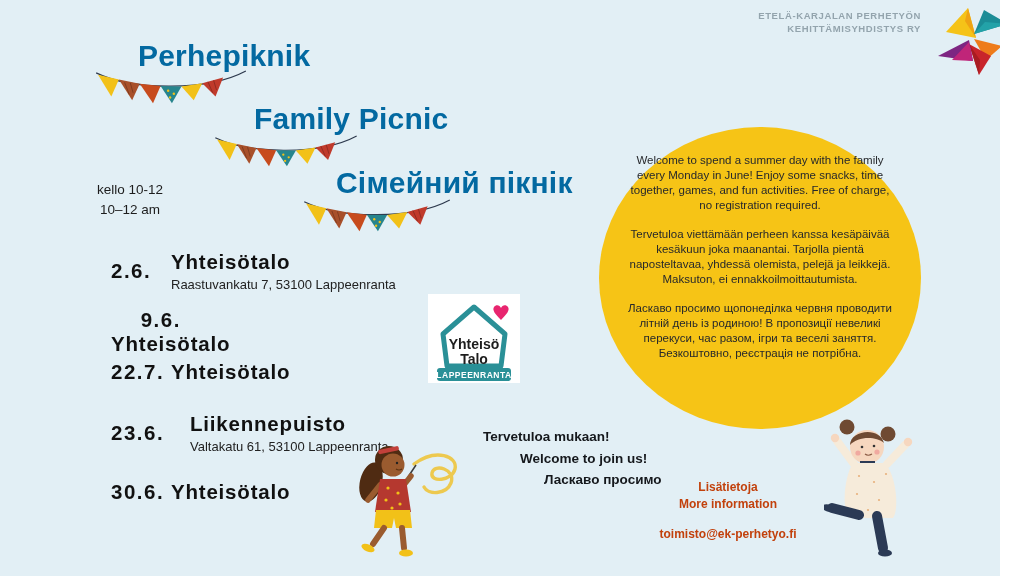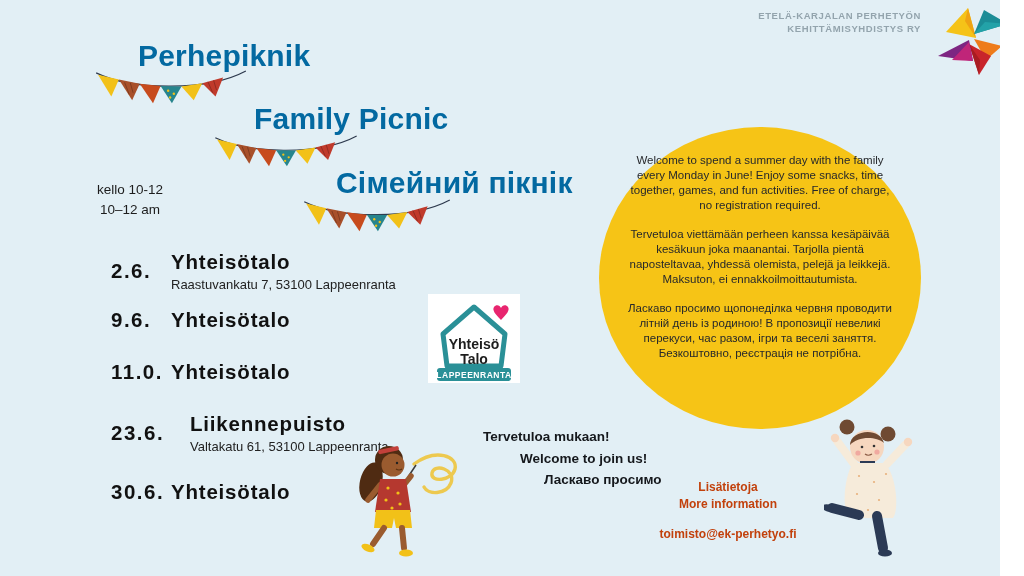--- a/index.html
+++ b/index.html
@@ -23,21 +23,21 @@
   
   .time{left:97px;top:180px;font-size:13.5px;font-weight:500;color:#1d1d1d;line-height:20px;}
   .time .line2{padding-left:3px;}
 
   
   .srow{left:111px;display:flex;align-items:center;}
   .srow .date{width:60px;flex-shrink:0;font-size:20.5px;font-weight:800;
               letter-spacing:1.5px;color:#111;}
   .srow .place{font-size:20.5px;font-weight:800;letter-spacing:.8px;color:#111;}
   .srow .addr{font-size:13px;font-weight:500;color:#222;margin-top:3px;}
-  .r1{top:250px;} .r2{top:308px;} .r3{top:360px;} .r4{top:412px;gap:19px;} .r5{top:480px;}
+  .r1{top:250px;} .r2{top:308px;flex-direction:column;} .r3{top:360px;} .r4{top:412px;gap:19px;} .r5{top:480px;}
 
   
   .venue-logo{left:428px;top:294px;}
 
   
   .circle{left:599px;top:127px;width:322px;height:302px;border-radius:50%;
           background:#F6C416;}
   .circle-inner{width:274px;margin:26px auto 0;text-align:center;
           font-size:11.5px;line-height:15px;font-weight:500;color:#26282B;}
   .circle-inner p{margin:0 0 14px;}
@@ -143,21 +143,21 @@
     <span>
       <div class="place">Yhteisötalo</div>
       <div class="addr">Raastuvankatu 7, 53100 Lappeenranta</div>
     </span>
   </div>
   <div class="abs srow r2">
     <span class="date">9.6.</span>
     <span class="place">Yhteisötalo</span>
   </div>
   <div class="abs srow r3">
-    <span class="date">11.0.</span>
+    <span class="date">22.7.</span>
     <span class="place">Yhteisötalo</span>
   </div>
   <div class="abs srow r4">
     <span class="date">23.6.</span>
     <span>
       <div class="place">Liikennepuisto</div>
       <div class="addr">Valtakatu 61, 53100 Lappeenranta</div>
     </span>
   </div>
   <div class="abs srow r5">

